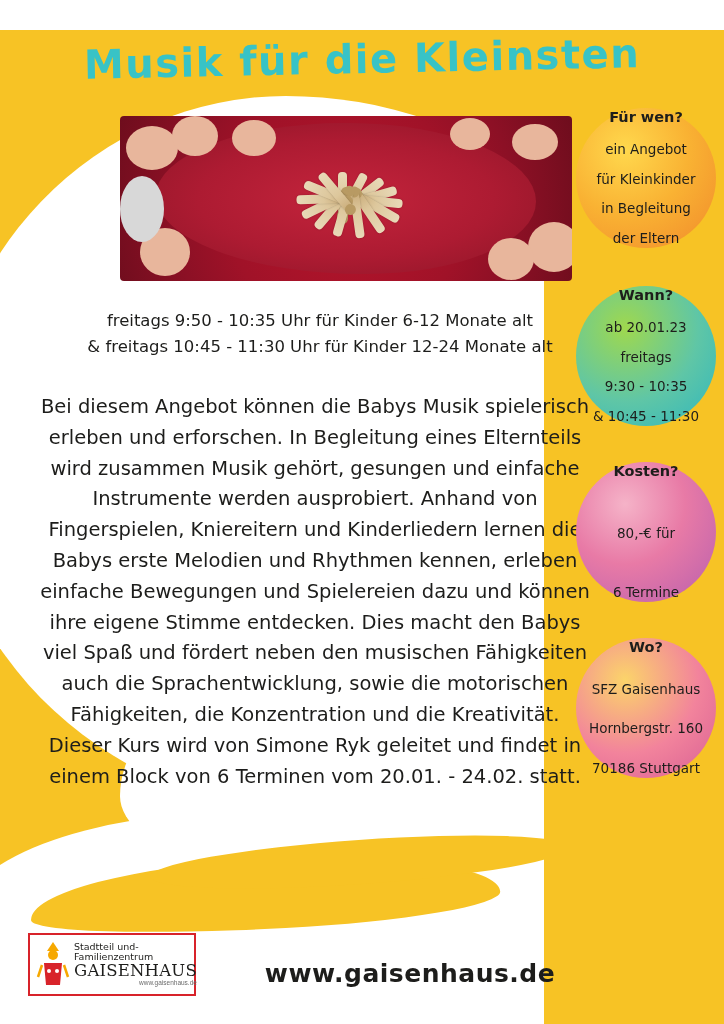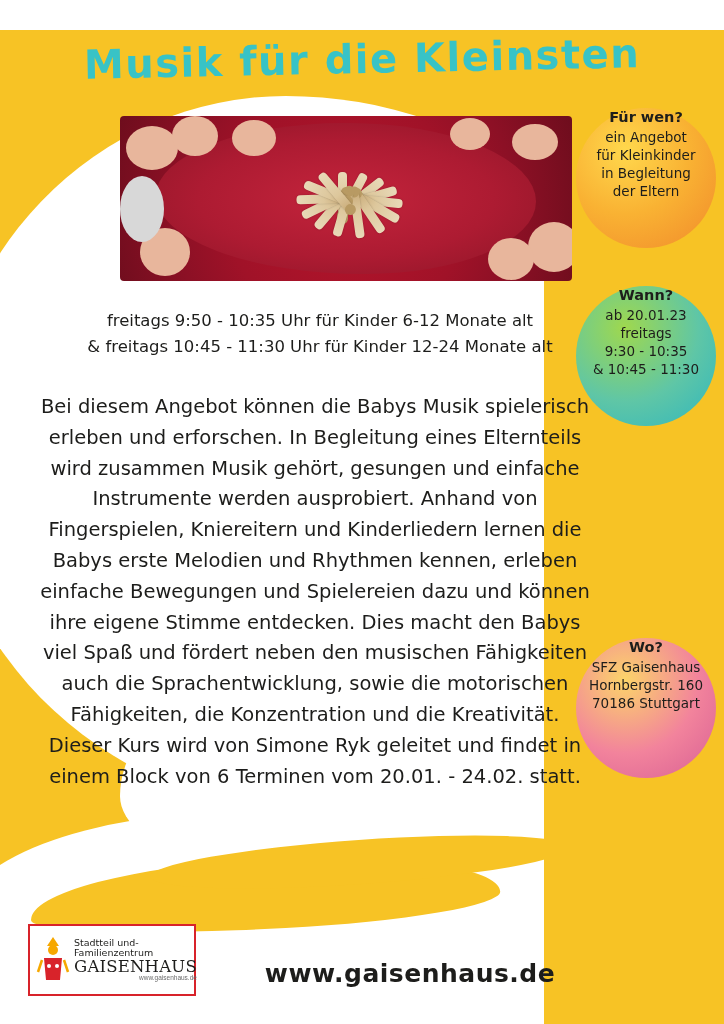--- a/index.html
+++ b/index.html
@@ -187,21 +187,21 @@
   
   .circle {
     position: absolute;
     right: 8px;
     width: 140px;
     height: 140px;
     border-radius: 50%;
     display: flex;
     flex-direction: column;
     align-items: center;
-    justify-content: flex-start;
+    justify-content: space-between;
     text-align: center;
     color: #1d1d1b;
     font-family: "DejaVu Sans", sans-serif;
     font-size: 13.5px;
     line-height: 1.33;
   }
   .circle .ctitle {
     font-weight: bold;
     font-size: 14.5px;
     margin-bottom: 2px;
@@ -209,21 +209,21 @@
   .c-fuerwen { top: 108px;  background: radial-gradient(circle at 35% 30%, #ffd84d 0%, #f9b233 48%, #f18a2b 100%); }
   .c-wann    { top: 286px;  background: radial-gradient(circle at 35% 30%, #9fd84e 0%, #5fc6a6 55%, #2fb6bf 100%); }
   .c-kosten  { top: 462px;  background: radial-gradient(circle at 35% 30%, #f5b3c8 0%, #e87aa6 45%, #b85fae 100%); }
   .c-wo      { top: 638px;  background: radial-gradient(circle at 35% 30%, #fbd46a 0%, #f2839c 55%, #d85f94 100%); }
   .c-anmeld  { top: 818px;  background: radial-gradient(circle at 35% 30%, #bfe06a 0%, #6fcf9f 50%, #2fb5c4 100%); }
 
   
   .logo {
     position: absolute;
     left: 28px; bottom: 28px;
-    width: 168px; height: 72px;
+    width: 168px; height: 63px;
     background: #ffffff;
     border: 2px solid #d8232a;
     display: flex;
     align-items: center;
     padding: 0 6px;
     box-sizing: border-box;
   }
   .logo-mark {
     width: 34px; height: 52px;
     position: relative;
@@ -327,20 +327,25 @@
   </div>
 
   <div class="circle c-wann">
     <div class="ctitle">Wann?</div>
     <div>ab 20.01.23</div>
     <div>freitags</div>
     <div>9:30 - 10:35</div>
     <div>&amp; 10:45 - 11:30</div>
   </div>
 
+  <div class="circle c-kosten">
+    <div class="ctitle">Kosten?</div>
+    <div>80,-€ für</div>
+    <div>6 Termine</div>
+  </div>
 
   <div class="circle c-wo">
     <div class="ctitle">Wo?</div>
     <div>SFZ Gaisenhaus</div>
     <div>Hornbergstr. 160</div>
     <div>70186 Stuttgart</div>
   </div>
 
 
   <div class="logo">

